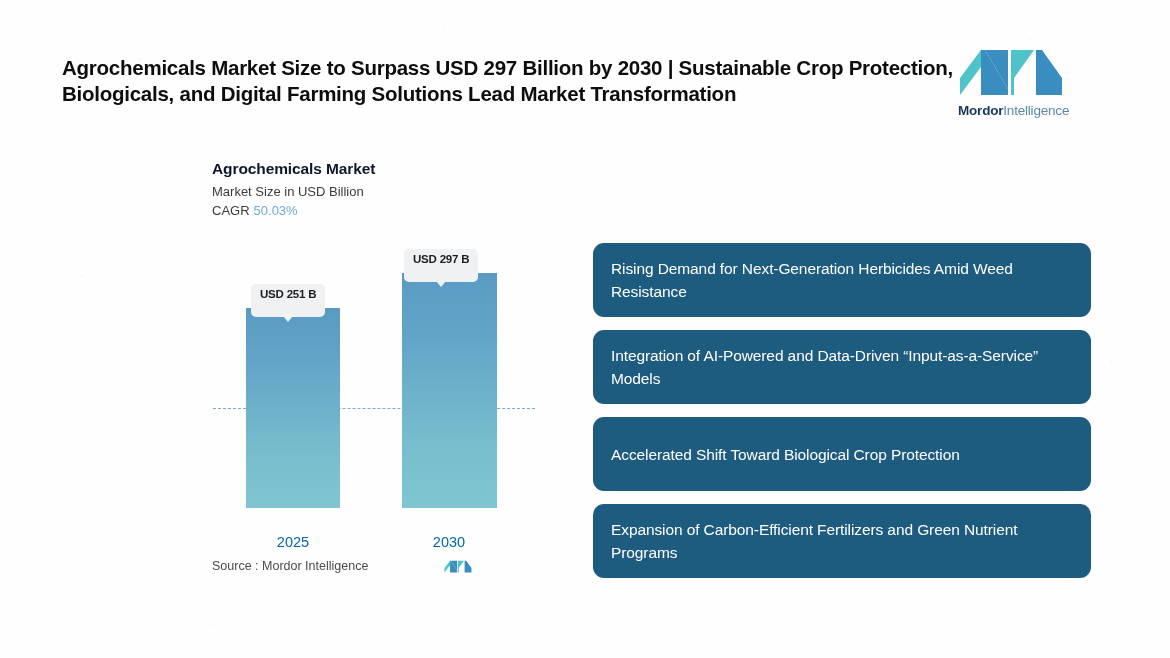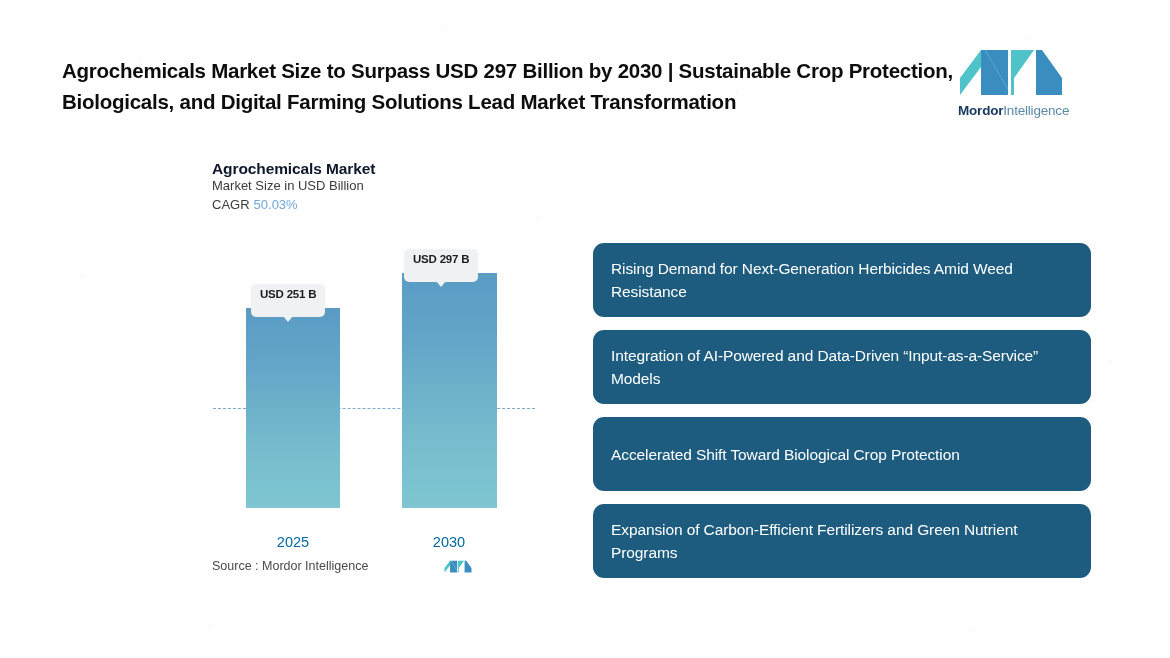--- a/index.html
+++ b/index.html
@@ -45,21 +45,21 @@
   }
 
   
   #headline {
     position: absolute;
     left: 62px;
     top: 55px;
     width: 893px;
     font-size: 20.5px;
     font-weight: bold;
-    line-height: 31px;
+    line-height: 26px;
     letter-spacing: -0.25px;
     color: #0d0d0d;
   }
 
   #brand-logo {
     position: absolute;
     left: 958px;
     top: 45px;
     width: 110px;
     height: 75px;
@@ -86,21 +86,21 @@
     width: 330px;
     height: 425px;
   }
   #chart-title {
     font-size: 15.5px;
     font-weight: bold;
     color: #0f172a;
     letter-spacing: -0.1px;
   }
   #chart-subtitle {
-    margin-top: 0;
+    margin-top: 6px;
     font-size: 13px;
     color: #3b3b3b;
   }
   #chart-cagr {
     margin-top: 4px;
     font-size: 13px;
     color: #3b3b3b;
   }
   #chart-cagr-value {
     color: #6fa8dc;

